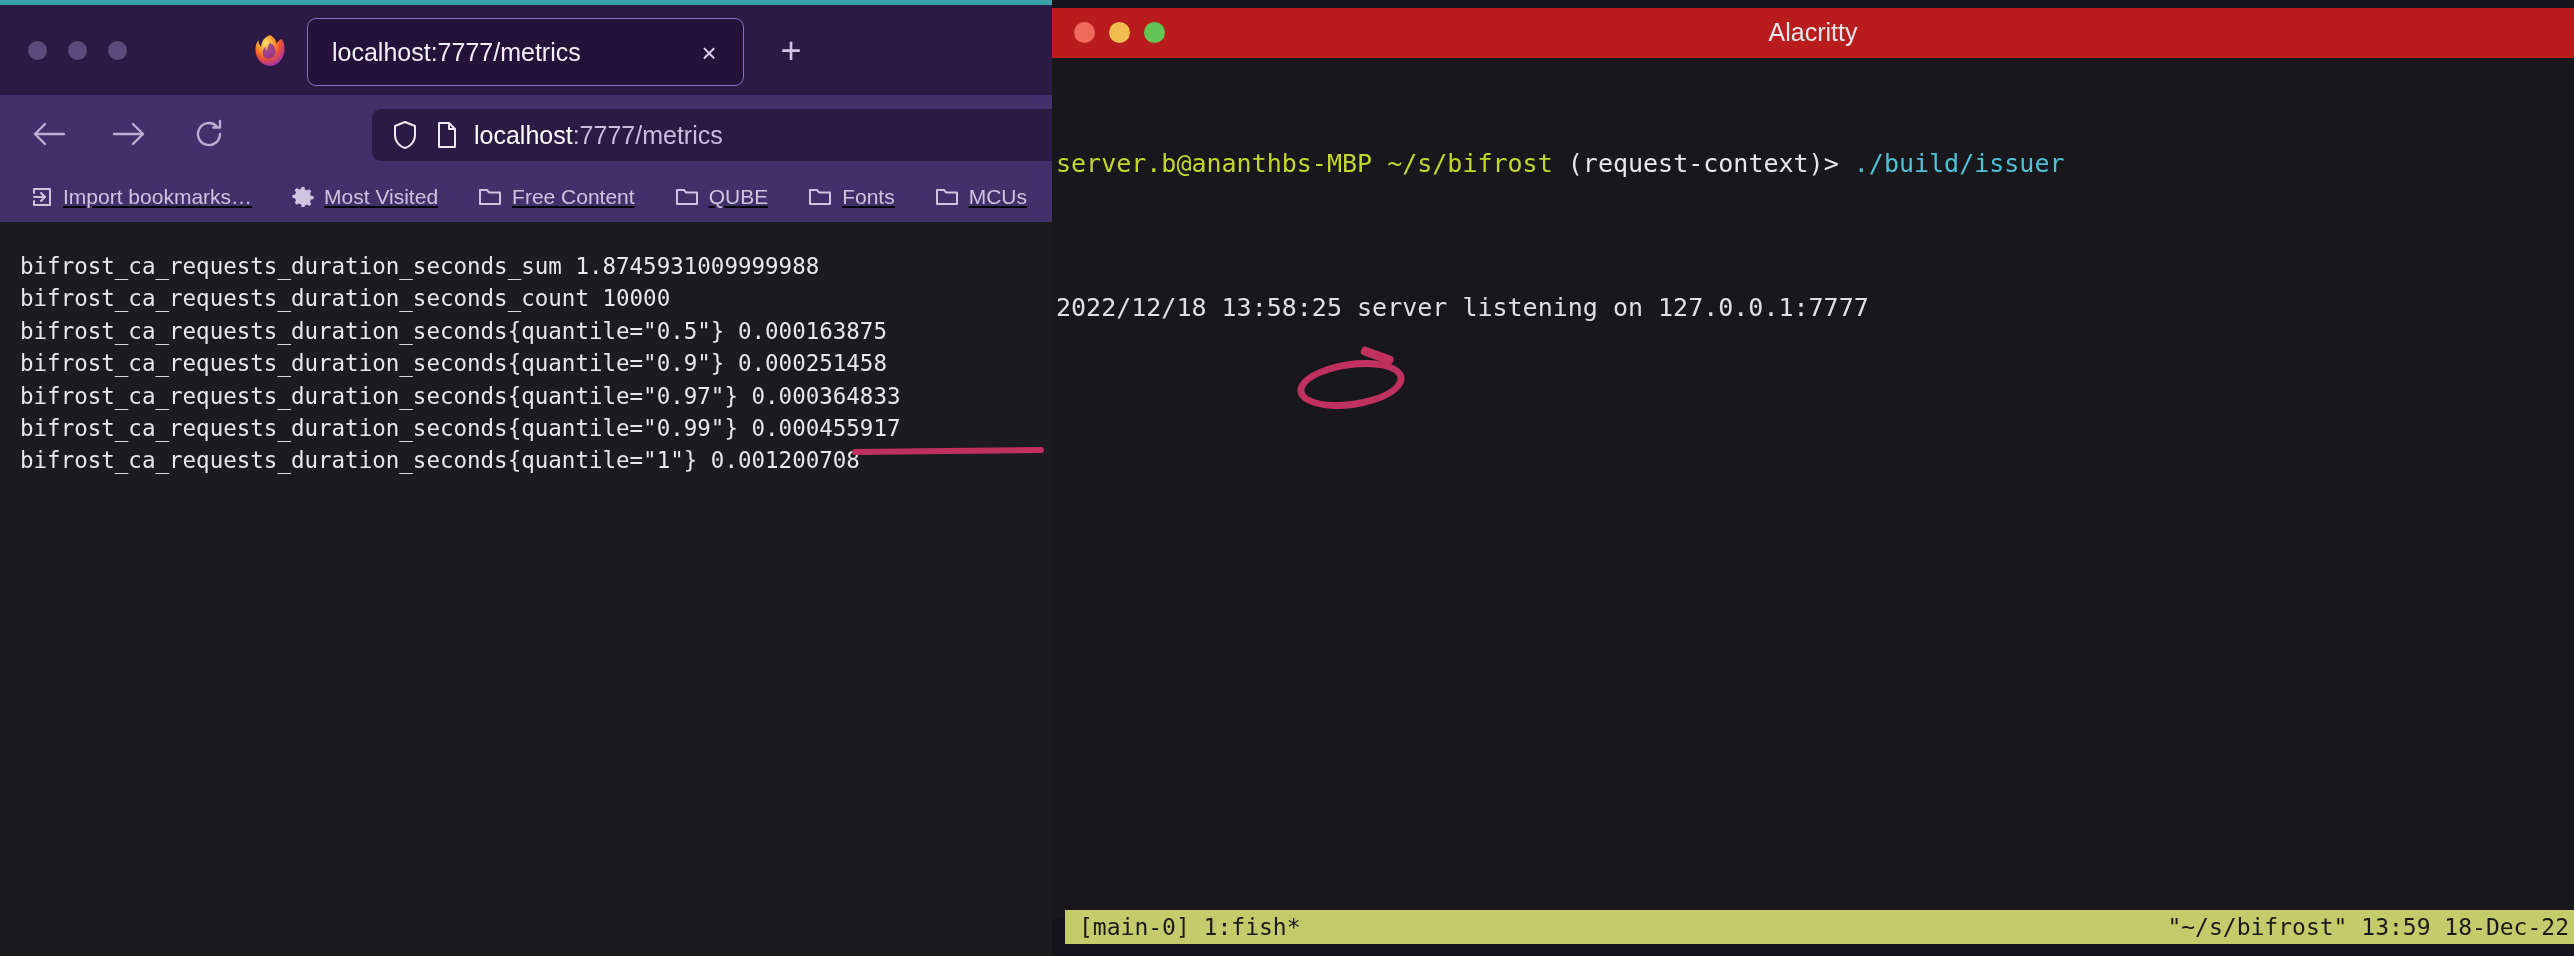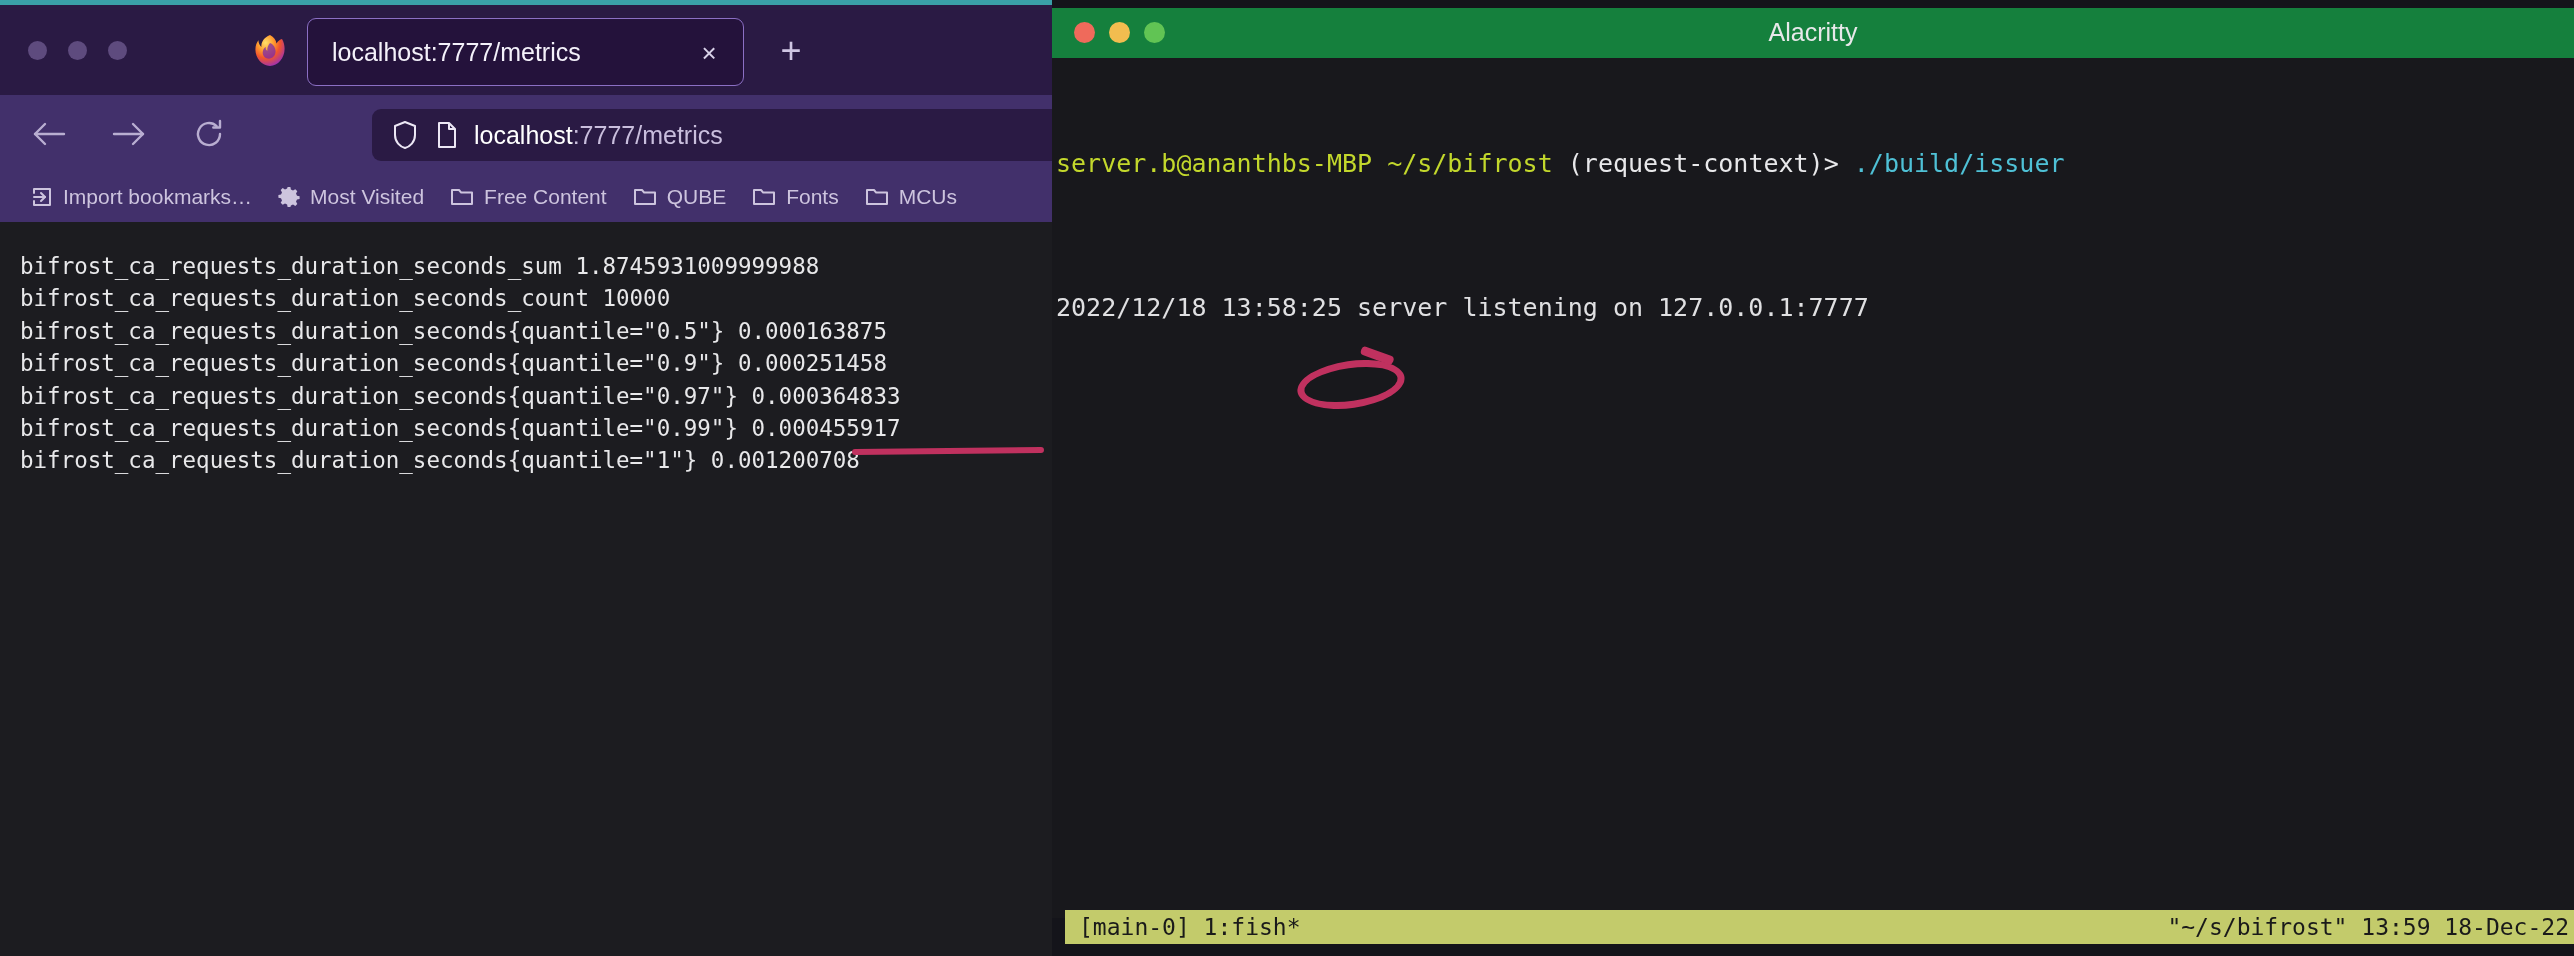--- a/index.html
+++ b/index.html
@@ -66,21 +66,21 @@
   }
   .urlbar .shield { margin-left: 20px; width:26px;height:30px; }
   .urlbar .pagedoc { margin-left: 18px; width:22px;height:28px; }
   .url-text {
     margin-left: 16px; font-size: 25px; color:#ffffff; white-space:nowrap;
   }
   .url-text .dim { color: #c9bedd; }
 
   .bookmarkbar {
     position:absolute; left:0; top:172px; width:1052px; height:50px;
-    background:#42306b; display:flex; align-items:center; padding-left: 18px; gap: 0px;
+    background:#42306b; display:flex; align-items:center; padding-left: 18px; gap: 14px; text-decoration: underline;
   }
   .bm { display:flex; align-items:center; height:40px; padding: 0 13px; border-radius:5px; }
   .bm .bmlabel { color: #cdc4de; font-size: 21px; white-space: nowrap; margin-left: 10px; }
   .bm svg { display:block; flex: none; }
 
   .pageview {
     position:absolute; left:0; top:222px; width:1052px; height:866px;
     background:#1c1c20;
     font-family: "DejaVu Sans Mono", "Liberation Mono", monospace;
     padding: 28px 0 0 20px;
@@ -95,21 +95,21 @@
     transform: rotate(-0.6deg);
   }
 
   
   #terminal {
     position:absolute; left: 1052px; top: 0; width: 1522px; height: 956px;
     background: #14141a; overflow:hidden;
   }
   .term-titlebar {
     position:absolute; left: 0; top: 8px; width: 1522px; height: 50px;
-    background: #15803d; display:flex; align-items:center;padding-left:40px;
+    background: #b91c1c; display:flex; align-items:center;padding-left:40px;
   }
   .mac-dots { position:absolute; left: 22px; top: 14px; display:flex; gap:14px; }
   .mac-dot { width: 21px; height: 21px; border-radius: 50%; }
   .dot-red { background:#ef6a5b; }
   .dot-yel { background:#f2bd4f; }
   .dot-grn { background:#61c454; }
   .term-title {
     position:absolute; left:0; right:0; top: 10px; text-align:center;
     color:#e8e8ea; font-size: 25px; font-family:"Liberation Sans", sans-serif;
   }

